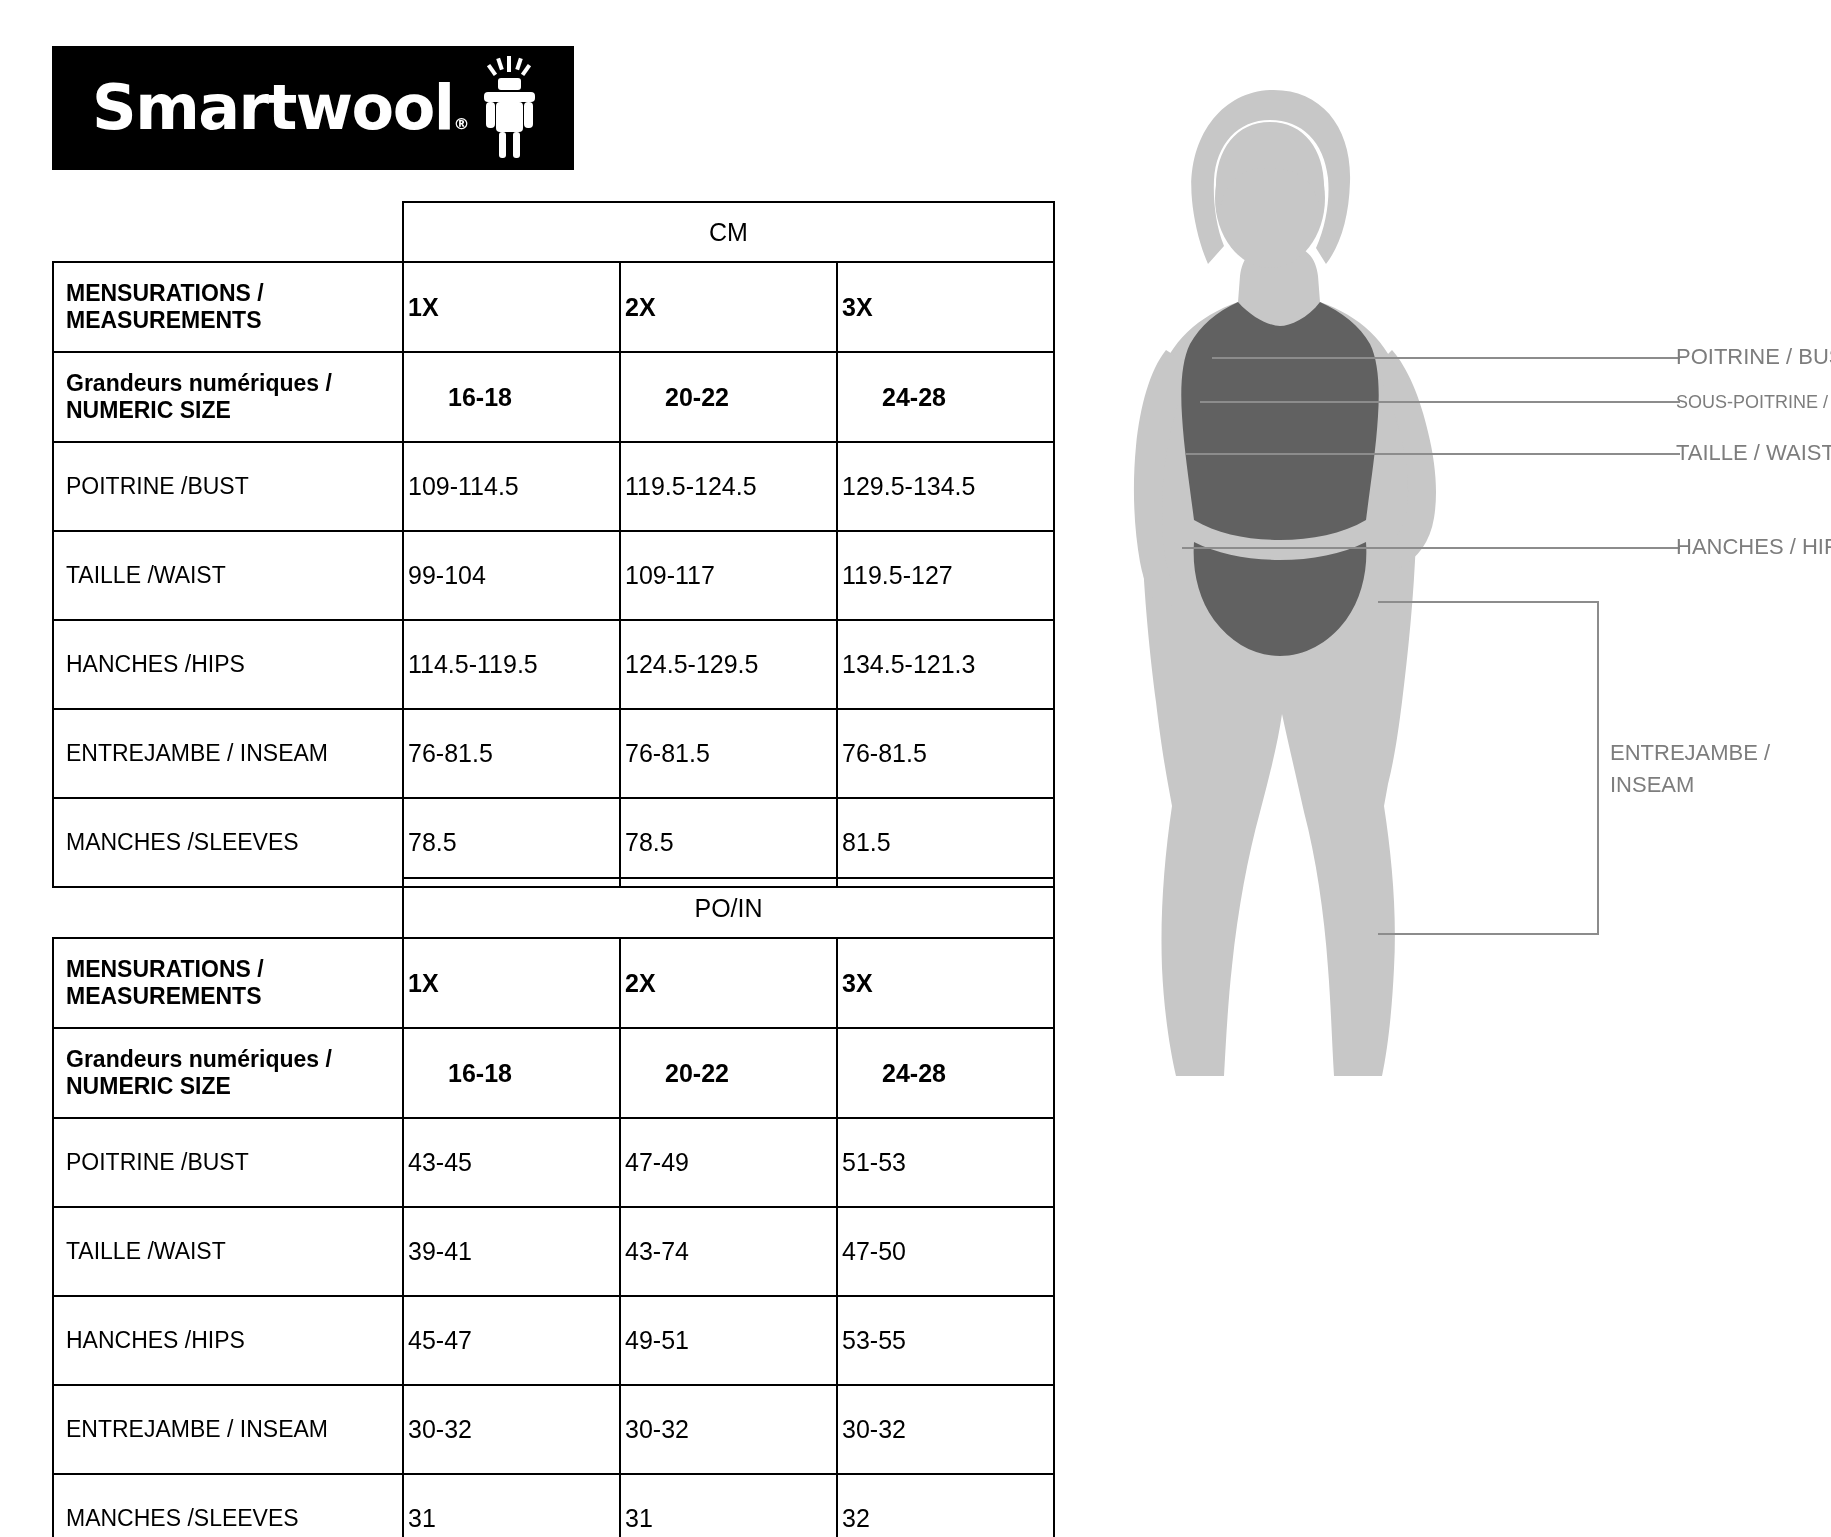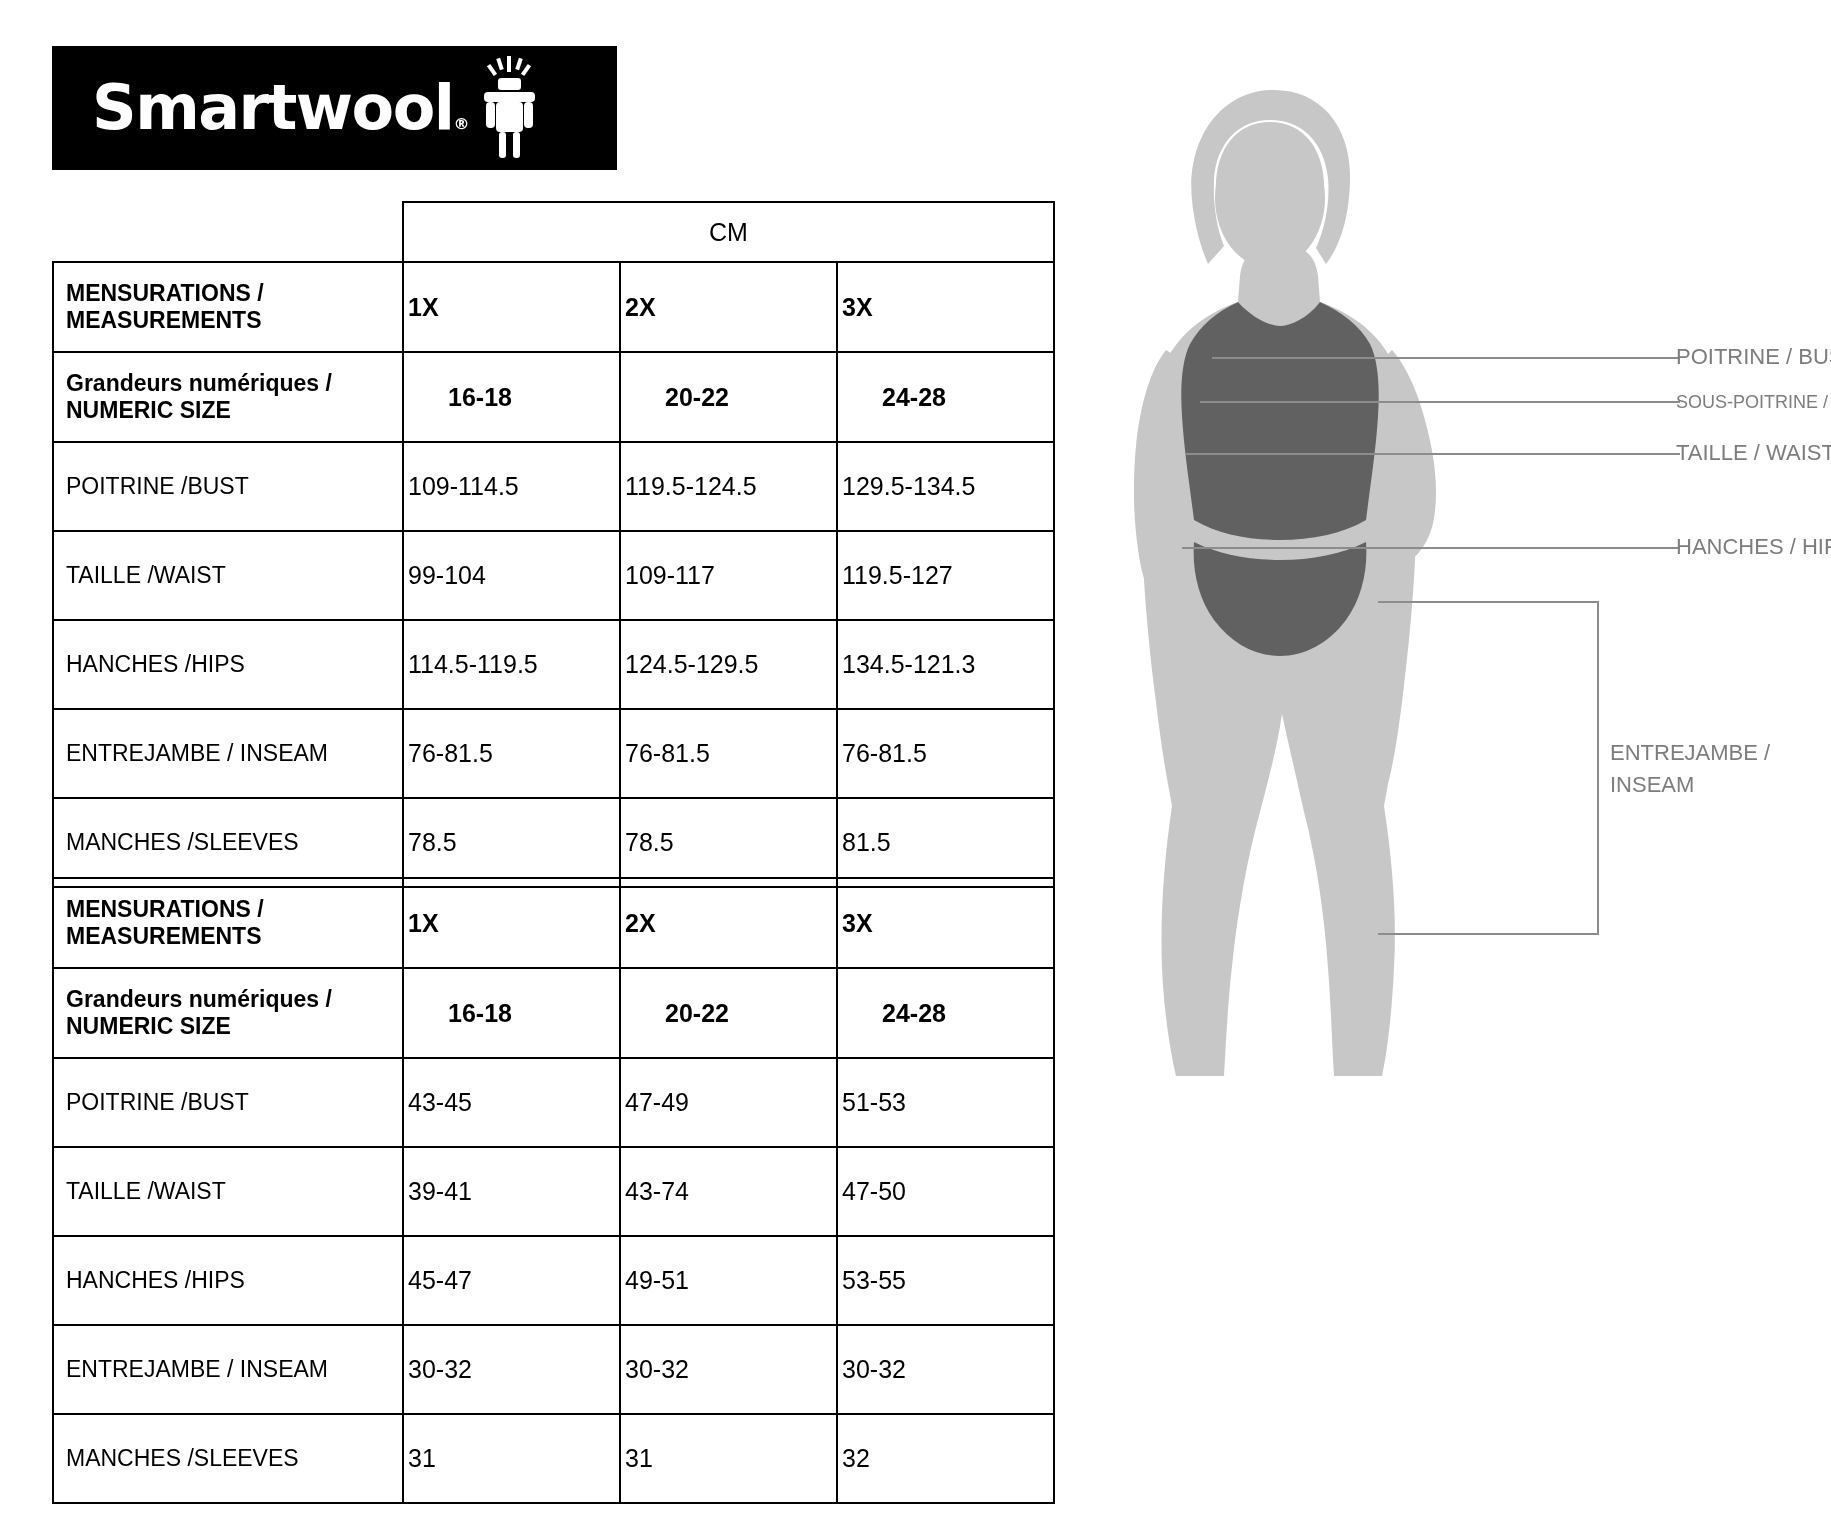--- a/index.html
+++ b/index.html
@@ -14,21 +14,21 @@
     font-family: "Liberation Sans", sans-serif;
     color: #000000;
     overflow: hidden;
   }
 
   
   .logo-box {
     position: absolute;
     left: 52px;
     top: 46px;
-    width: 565px;
+    width: 522px;
     height: 124px;
     background: #000000;
     display: flex;
     align-items: center;
     padding-left: 40px;
     box-sizing: border-box;
   }
   .logo-word {
     color: #ffffff;
     font-family: "DejaVu Sans", sans-serif;
@@ -202,20 +202,24 @@
 </table>
 
 <table class="sizing-table" id="table-in">
   <colgroup>
     <col class="col-label">
       <col class="col-size">
       <col class="col-size">
       <col class="col-size">
   </colgroup>
   <tbody>
+    <tr class="row-unit">
+      <td class="blank-cell"></td>
+      <td class="unit-cell" colspan="3">PO/IN</td>
+    </tr>
     <tr class="row-head">
       <td class="label bold">
         <span>MENSURATIONS /</span><br>
         <span>MEASUREMENTS</span>
       </td>
       <td class="bold">1X</td>
       <td class="bold">2X</td>
       <td class="bold">3X</td>
     </tr>
     <tr class="row-num">

